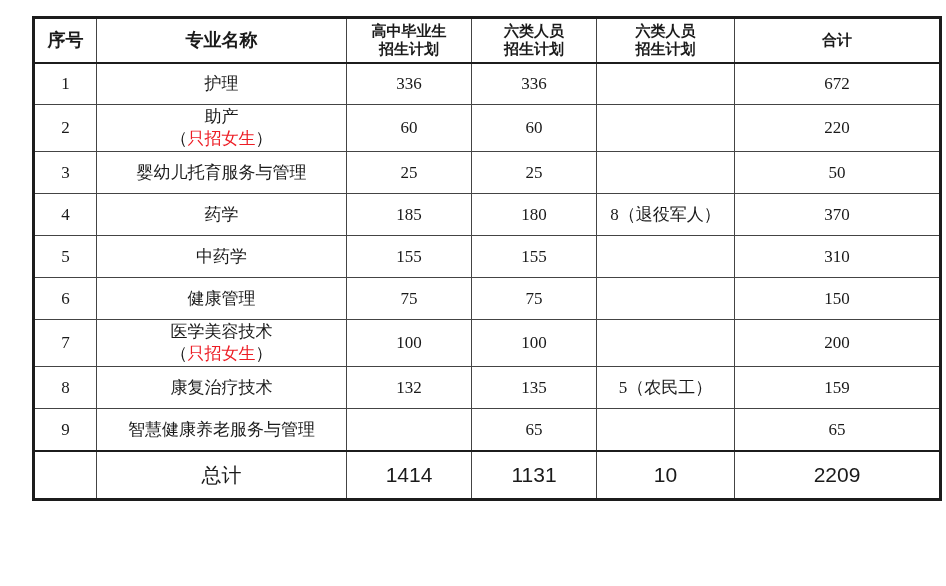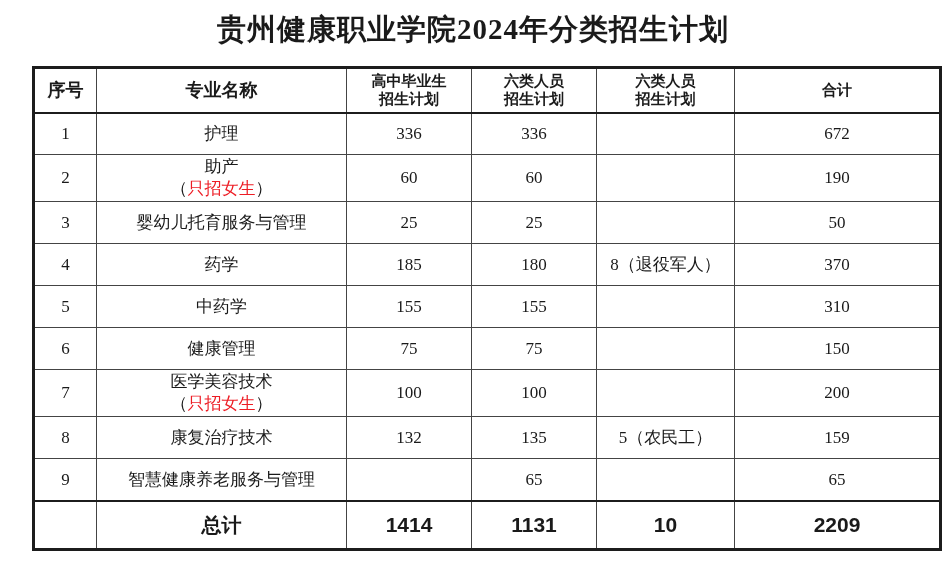--- a/index.html
+++ b/index.html
@@ -59,32 +59,31 @@
   .plan-table tbody td {
     font-size: 17px;
     height: 42px;
     line-height: 1.3;
   }
   .major-note { line-height: 1.3; }
   .major-note .note-red { color: var(--note-red); }
   .major-note .paren { color: var(--text); }
   .plan-table tfoot td {
     font-family: "Liberation Sans", sans-serif;
-    font-weight: bold;
+    font-weight: normal;
     height: 49px;
     border-top: 2px solid var(--border-thick);
   }
   .plan-table tfoot td.f-label { font-size: 20px; }
   .plan-table tfoot td.f-num  { font-size: 21px; }
 </style>
 </head>
 <body>
 
 <div class="page">
-  <h1 class="title">贵州健康职业学院2024年分类招生计划</h1>
 
   <table class="plan-table">
     <colgroup>
       <col style="width:63px">
       <col style="width:250px">
       <col style="width:125px">
       <col style="width:125px">
       <col style="width:138px">
       <col style="width:206px">
     </colgroup>
@@ -115,21 +114,21 @@
   </tr>
         <tr class="data-row">
     <td>2</td>
     <td>
       <div>助产</div>
       <div class="major-note"><span class="paren">（</span><span class="note-red">只招女生</span><span class="paren">）</span></div>
     </td>
     <td>60</td>
     <td>60</td>
     <td></td>
-    <td>190</td>
+    <td>220</td>
   </tr>
         <tr class="data-row">
     <td>3</td>
     <td>
       <div>婴幼儿托育服务与管理</div>
 
     </td>
     <td>25</td>
     <td>25</td>
     <td></td>

